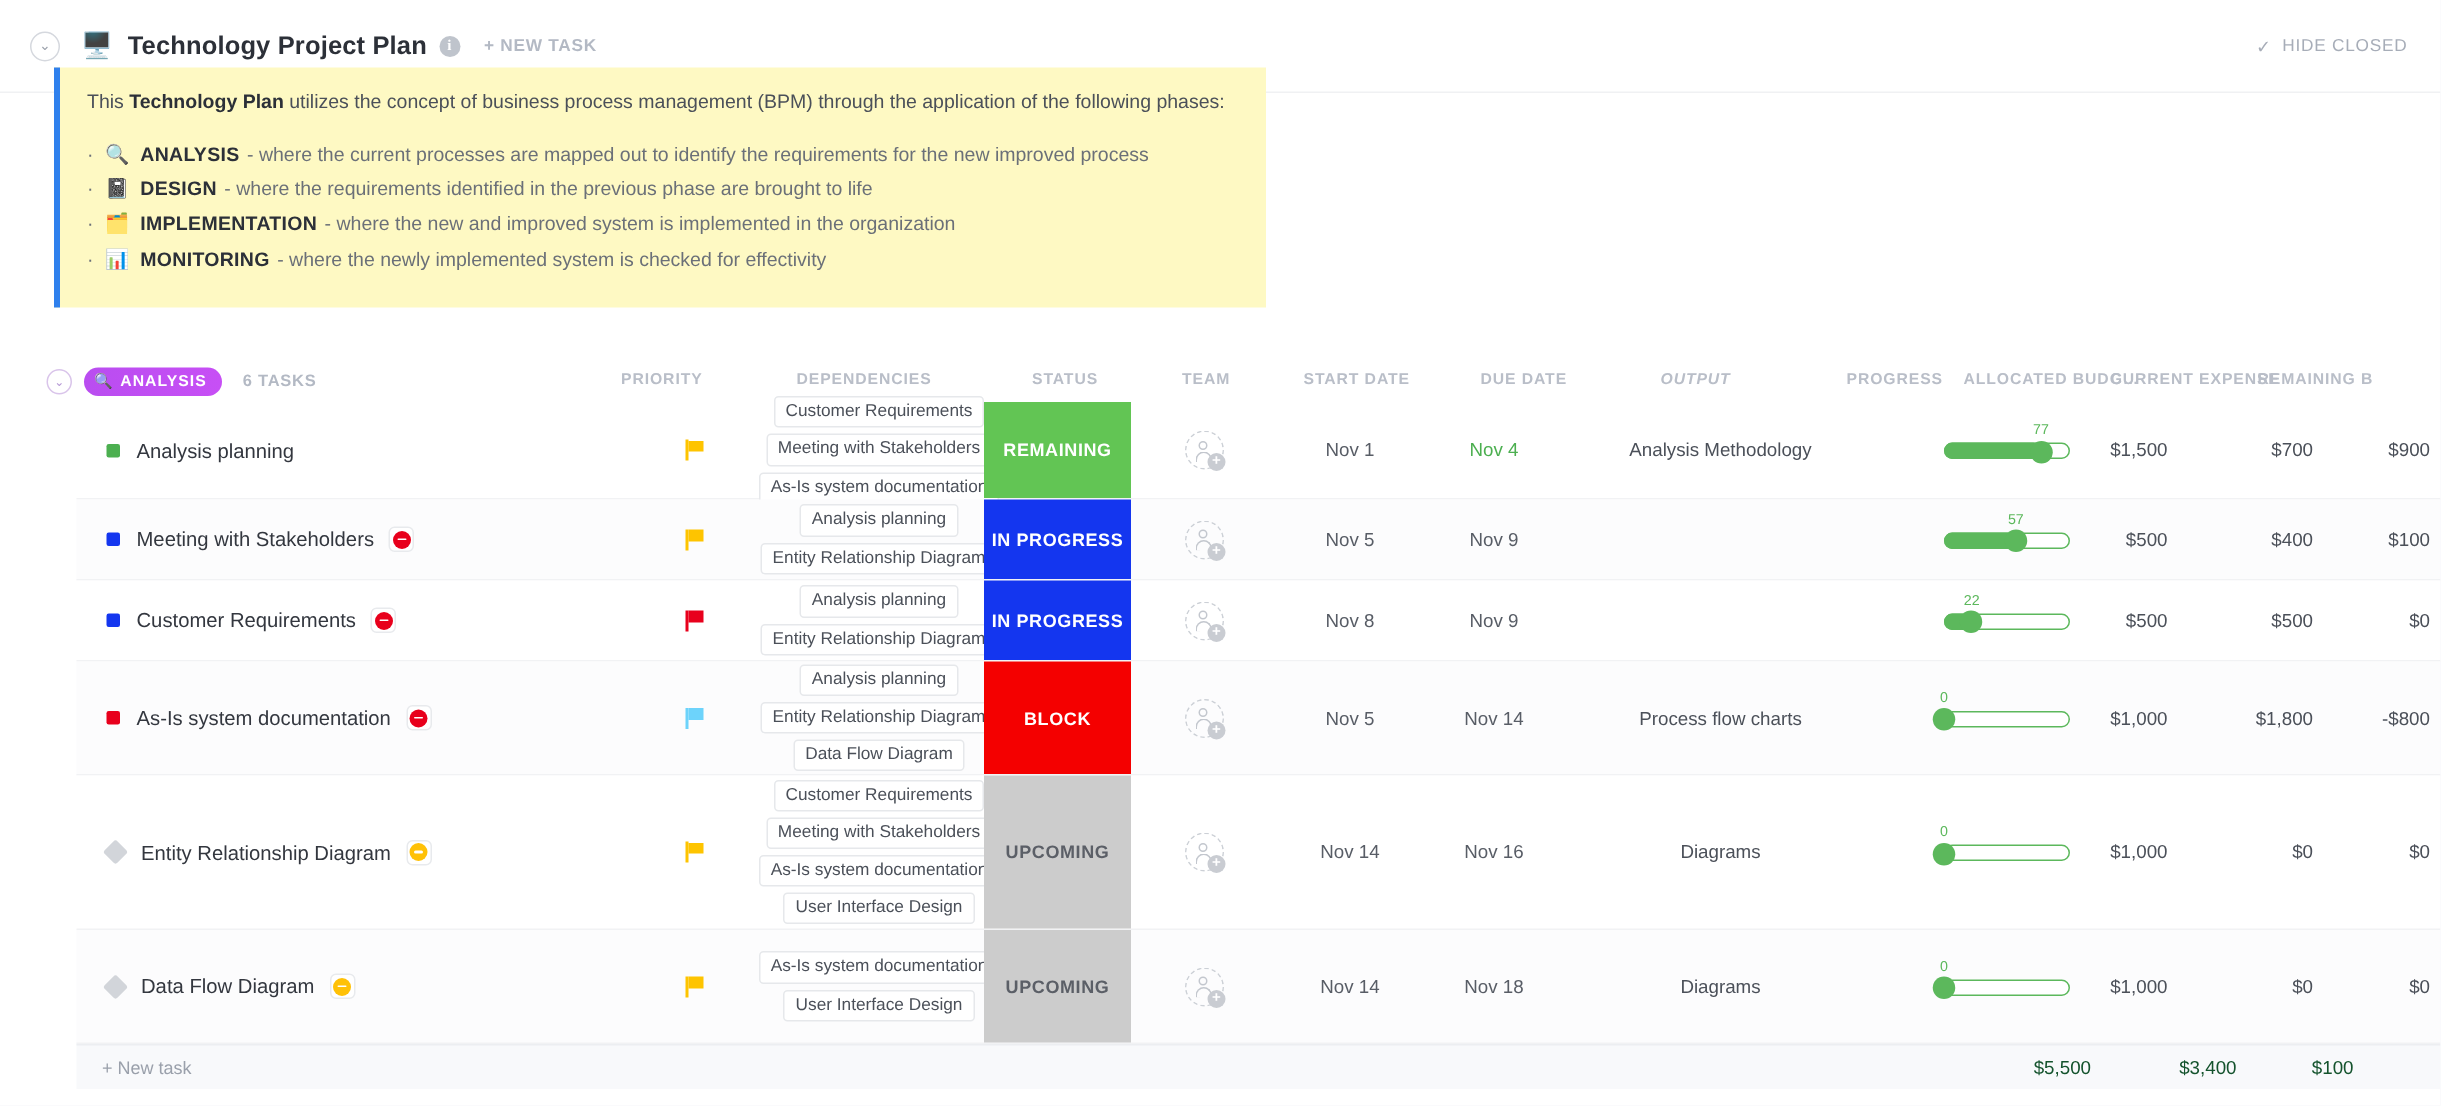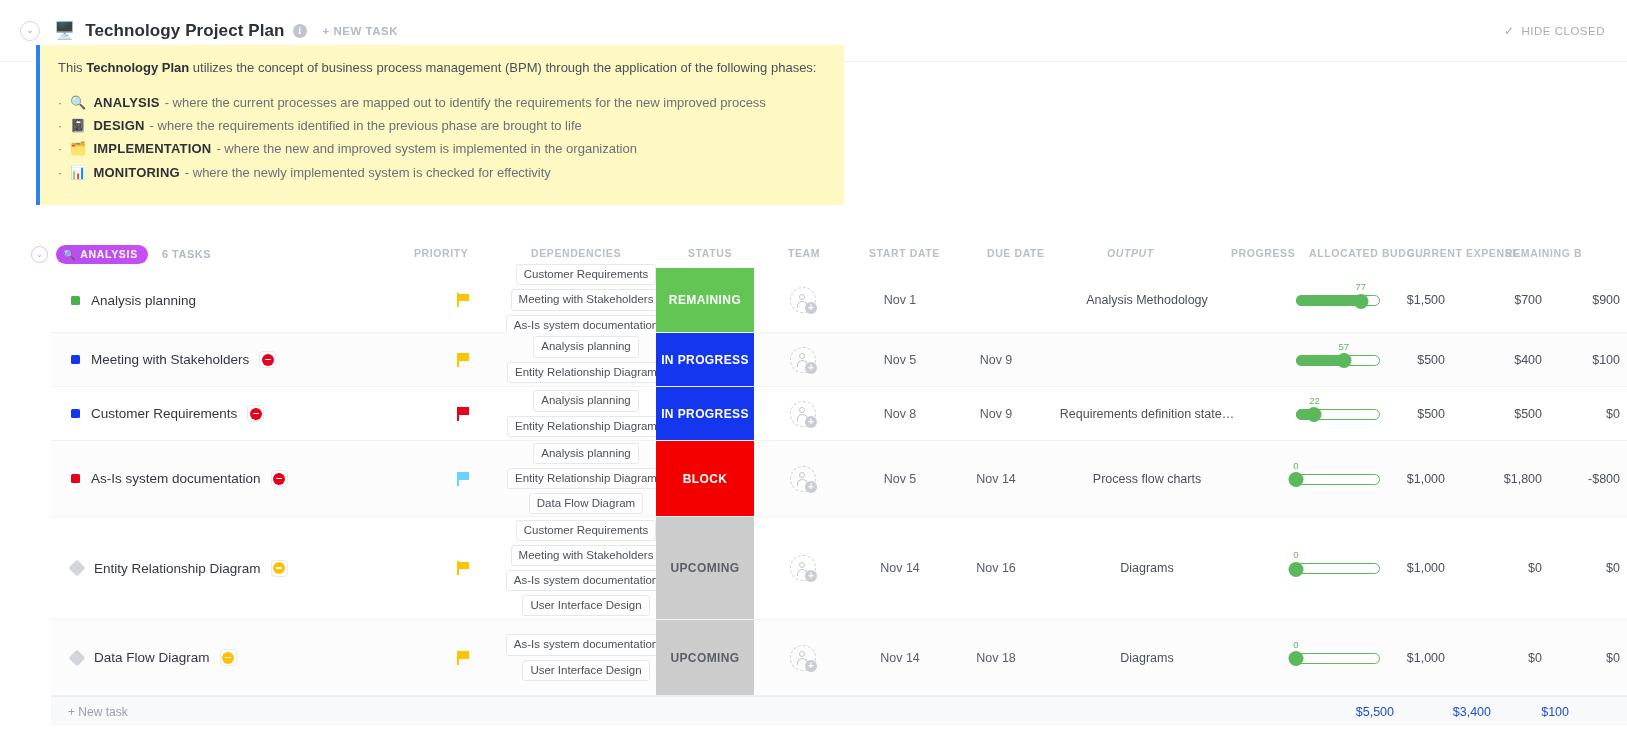--- a/index.html
+++ b/index.html
@@ -206,21 +206,21 @@
 
   
   .footer {
     position: absolute; left: 51px; width: 1576px; height: 30px;
     background: #f8f9fb; border-top: 1px solid #eceef1;
     display: flex; align-items: center;
   }
   .new-task-bottom {
     position: absolute; left: 17px; font-size: 12px; color: #9aa0ab; cursor: pointer;
   }
-  .footer .sum { position: absolute; font-size: 12.5px; color: #1d4ed8; white-space: nowrap; }
+  .footer .sum { position: absolute; font-size: 12.5px; color: #14532d; white-space: nowrap; }
 </style>
 </head>
 <body>
 
 <div class="page">
 
   <div class="topbar">
     <div class="collapse-chevron">⌄</div>
     <span class="proj-emoji">🖥️</span>
     <span class="proj-title">Technology Project Plan</span>
@@ -311,20 +311,23 @@
           <span class="avatar-add">
             <span class="ring"></span>
             <span class="head"></span>
             <span class="body"></span>
             <span class="plus">+</span>
           </span>
         </div>
         <div class="cell c-start">
           <span class="date-txt">Nov 1</span>
         </div>
+        <div class="cell c-due">
+          <span class="date-txt green">Nov 4</span>
+        </div>
         <div class="cell c-output">
           <span class="out-txt">Analysis Methodology</span>
         </div>
         <div class="cell c-prog">
           <span class="slider">
             <span class="track"></span>
             <span class="fill" style="width:64.68px"></span>
             <span class="knob" style="left:64.68px"></span>
             <span class="val" style="left:64.68px">77</span>
           </span>
@@ -420,23 +423,20 @@
             <span class="body"></span>
             <span class="plus">+</span>
           </span>
         </div>
         <div class="cell c-start">
           <span class="date-txt">Nov 8</span>
         </div>
         <div class="cell c-due">
           <span class="date-txt">Nov 9</span>
         </div>
-        <div class="cell c-output">
-          <span class="out-txt">Requirements definition state…</span>
-        </div>
         <div class="cell c-prog">
           <span class="slider">
             <span class="track"></span>
             <span class="fill" style="width:18.48px"></span>
             <span class="knob" style="left:18.48px"></span>
             <span class="val" style="left:18.48px">22</span>
           </span>
         </div>
         <div class="cell c-alloc">
           <span class="money">$500</span>

